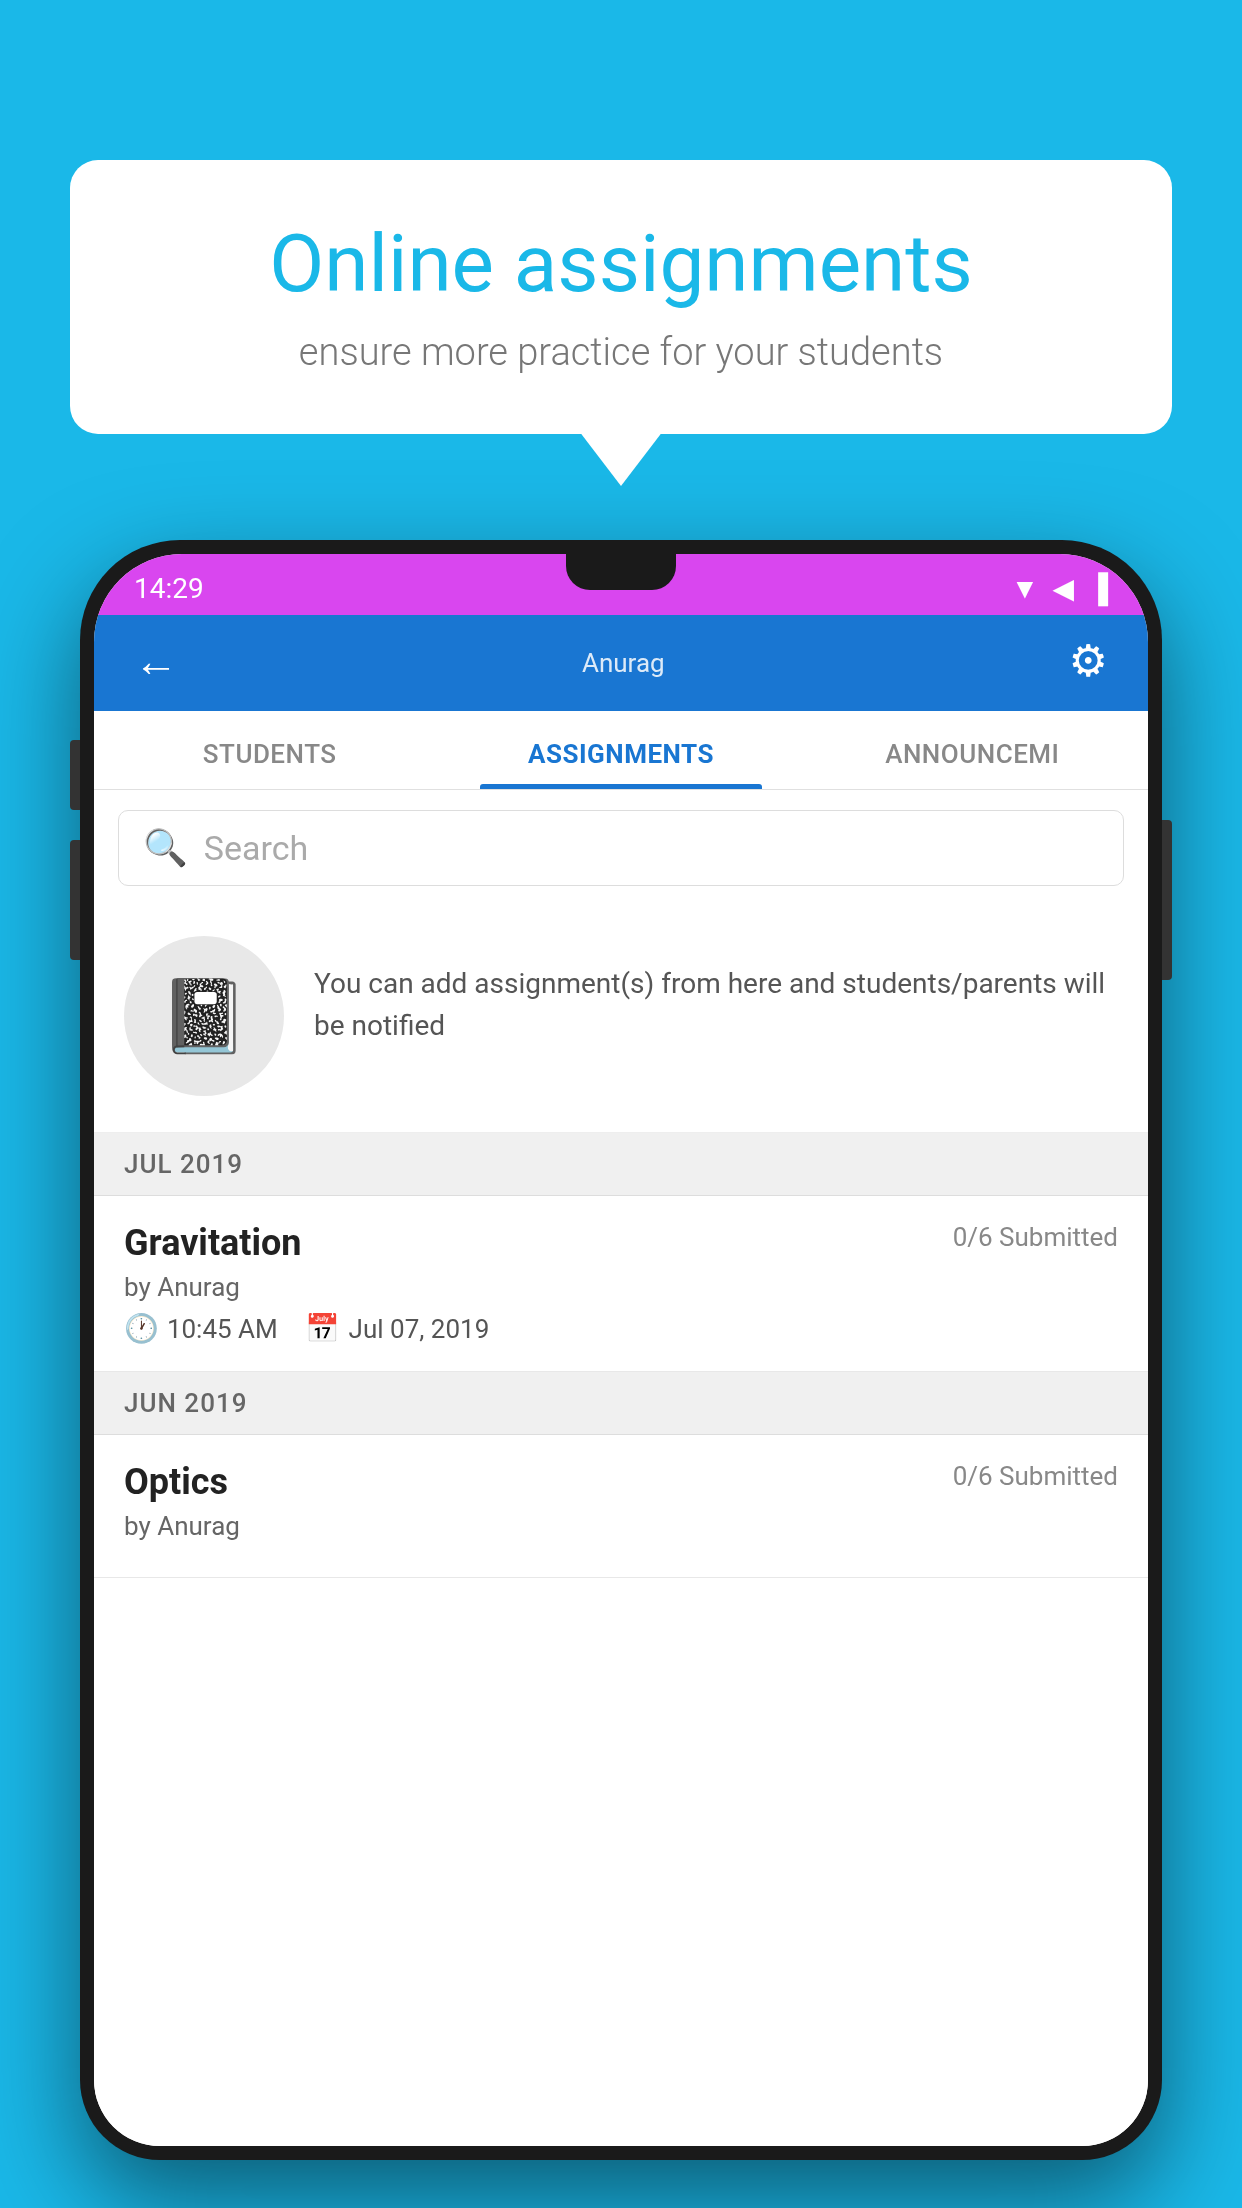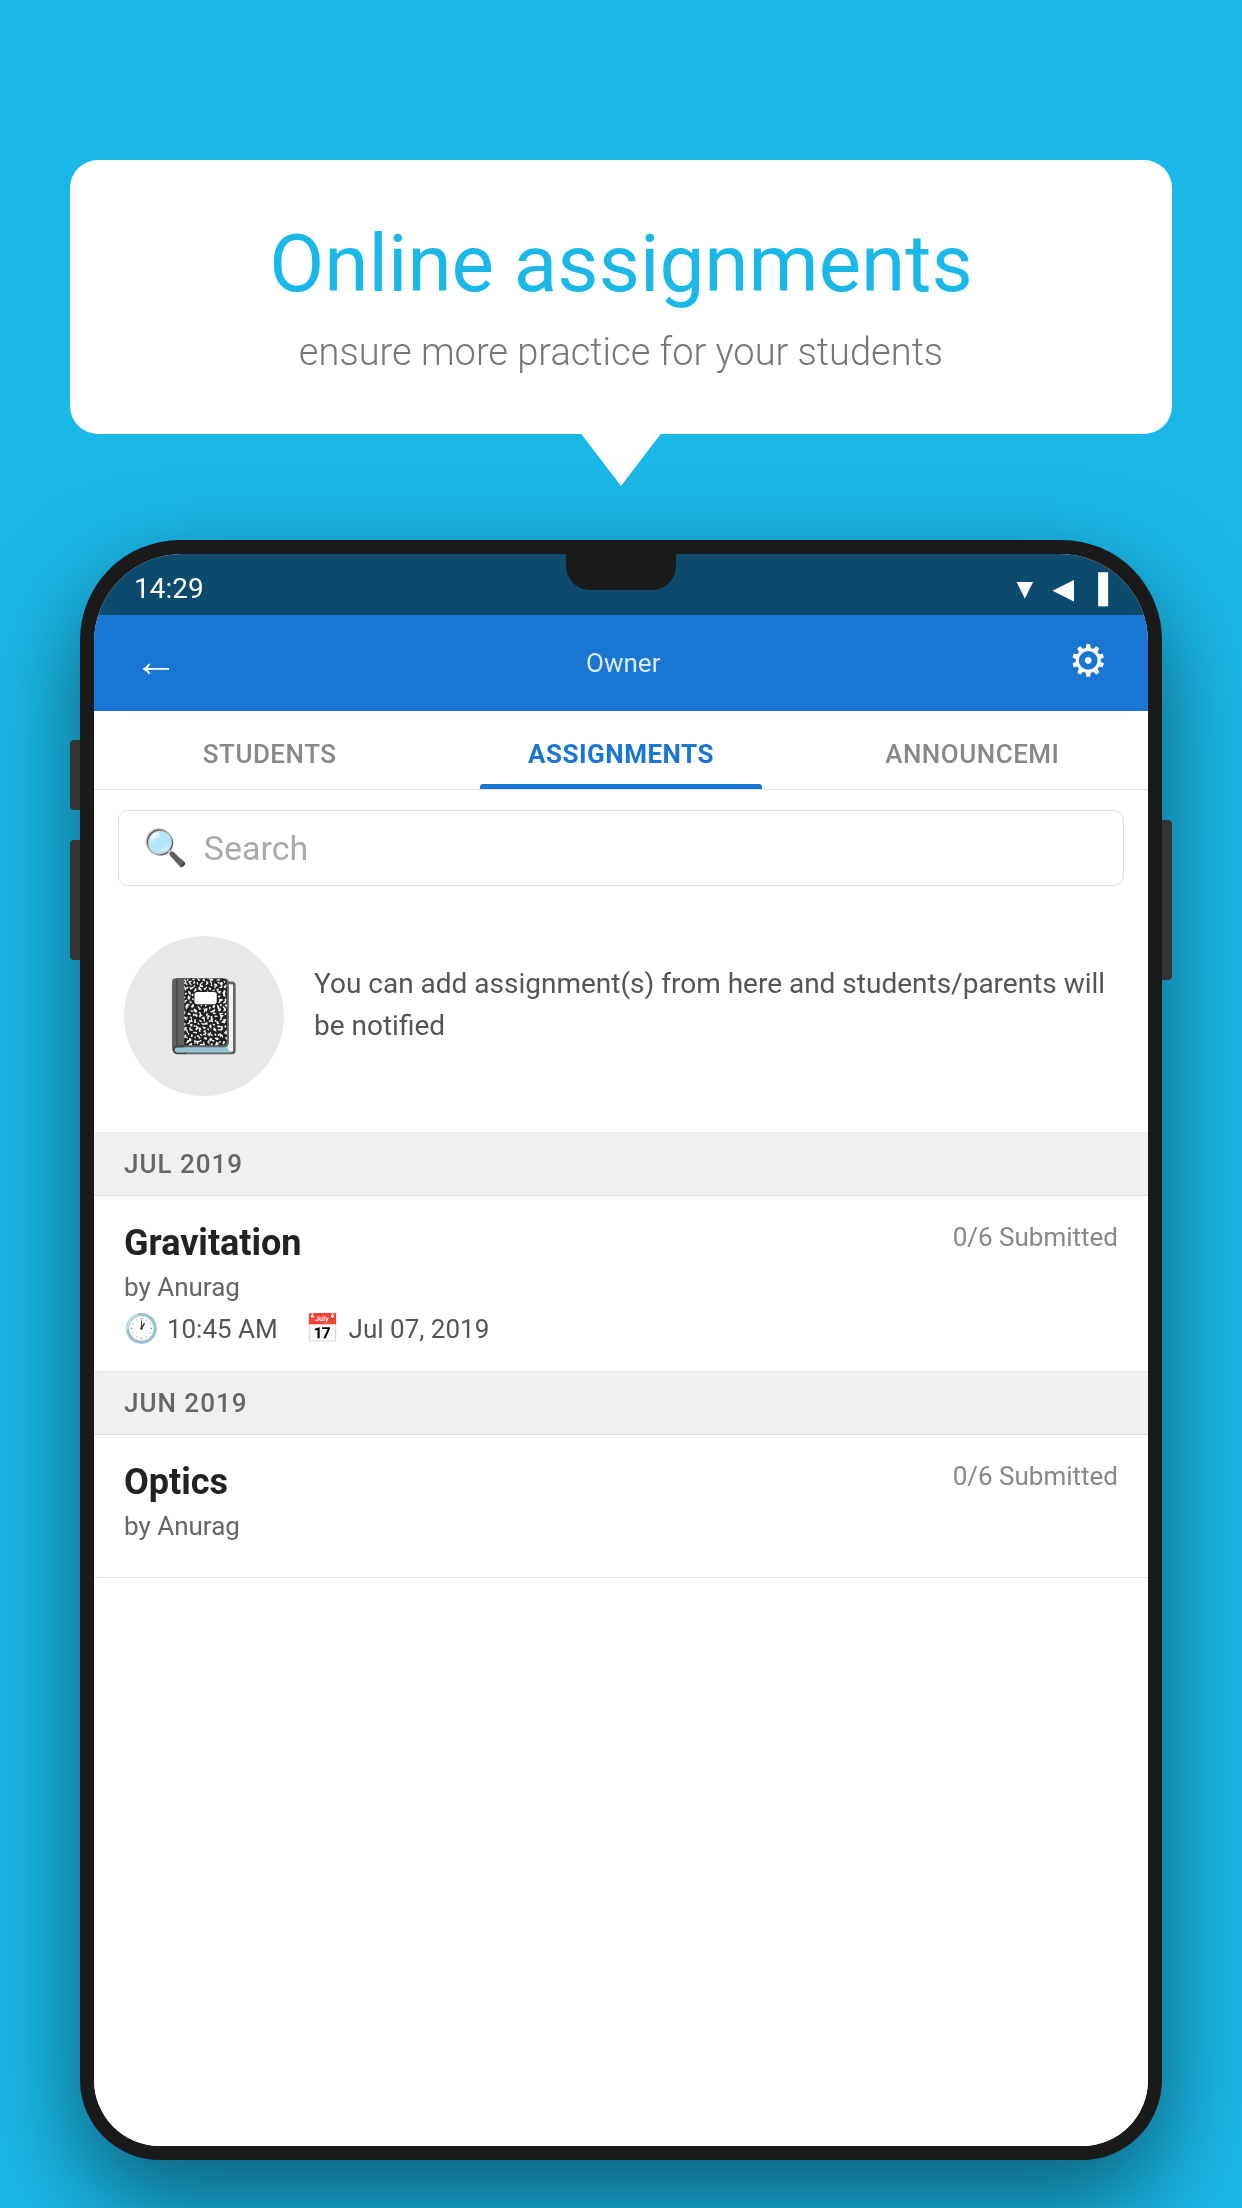--- a/index.html
+++ b/index.html
@@ -51,21 +51,21 @@
     }
 
     .speech-bubble p {
       font-size: 38px;
       color: #777;
       font-weight: 300;
     }
 
     
     .status-bar {
-      background: #0c4a6e;
+      background: #d946ef;
       padding: 18px 40px 10px;
       display: flex;
       justify-content: space-between;
       align-items: center;
       color: white;
       font-size: 28px;
       flex-shrink: 0;
     }
 
     .status-bar-right {
@@ -387,21 +387,21 @@
         <div class="status-bar-right">
           <span>▼</span>
           <span>◀</span>
           <span>▐</span>
         </div>
       </div>
 
       <div class="app-header">
         <span class="back-arrow">←</span>
         <div class="header-center">
-          <div class="header-subtitle">Owner</div>
+          <div class="header-subtitle">Anurag</div>
         </div>
         <span class="settings-icon">⚙</span>
       </div>
 
       <div class="tab-bar">
         <div class="tab-item">STUDENTS</div>
         <div class="tab-item active">ASSIGNMENTS</div>
         <div class="tab-item">ANNOUNCEMI</div>
       </div>
 

